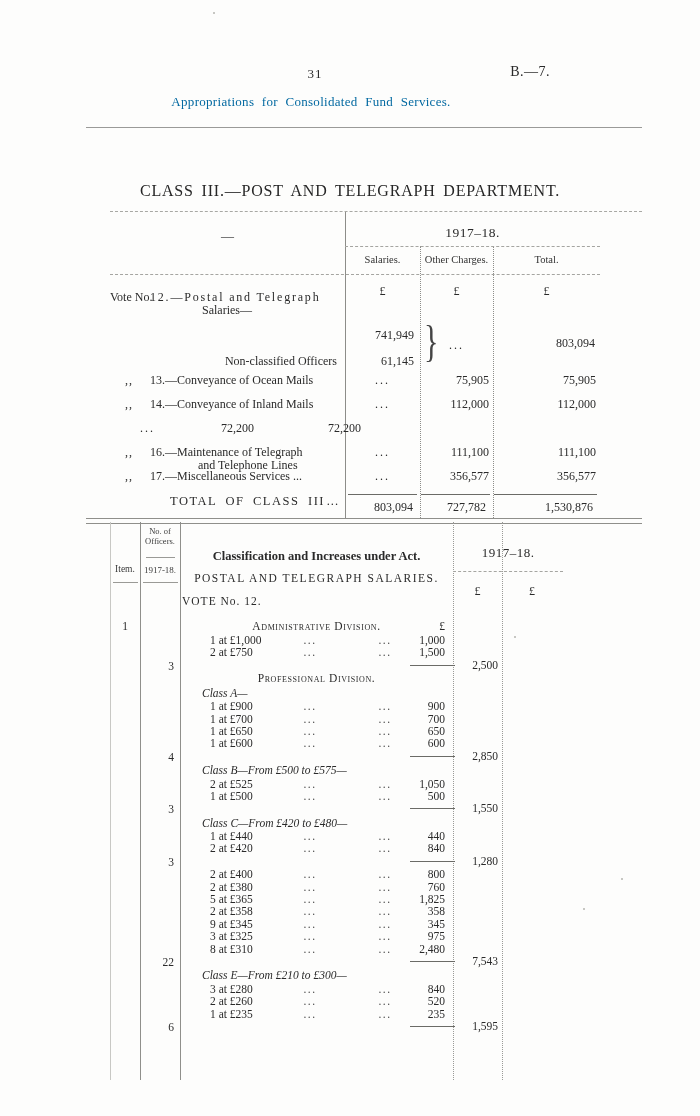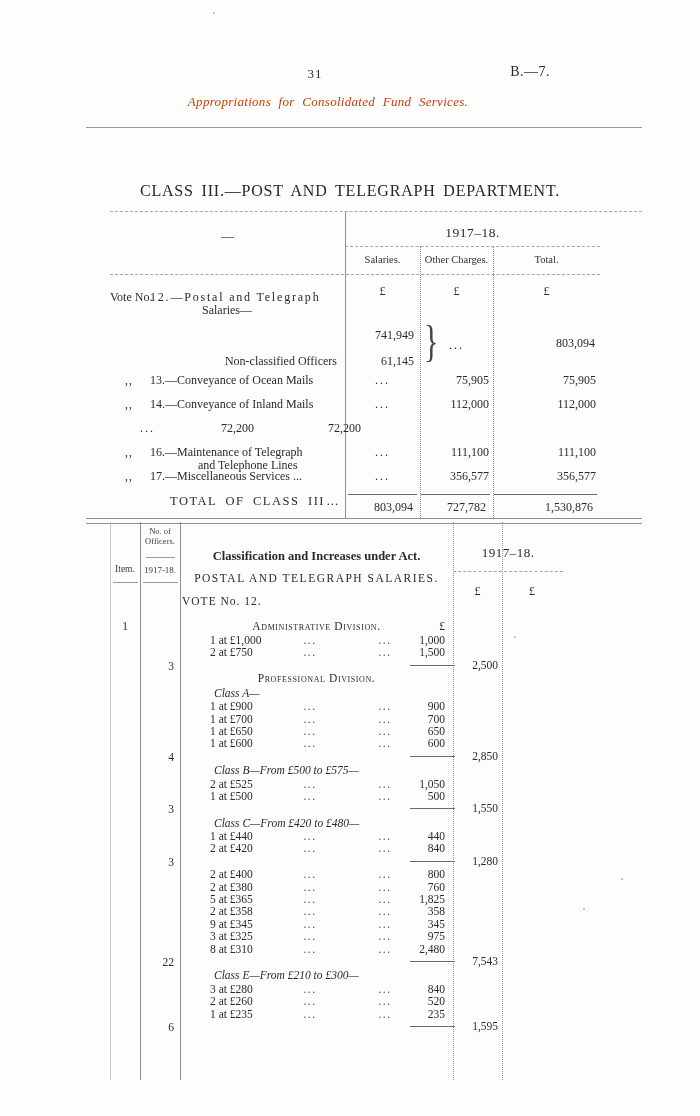--- a/index.html
+++ b/index.html
@@ -4,22 +4,22 @@
 <style>
   html,body{margin:0;padding:0;background:#f2f1ee;}
   .page{position:relative;width:700px;height:1116px;background:#fdfdfc;overflow:hidden;
         font-family:"Liberation Serif","DejaVu Serif",serif;color:#2a2a2a;}
   .abs{position:absolute;}
   .ctr{text-align:center;}
 
   
   .pageno{left:300px;top:66px;width:30px;font-size:13px;letter-spacing:1px;}
   .docref{left:470px;top:64px;width:80px;font-size:14px;text-align:right;letter-spacing:.5px;}
-  .runhead{left:108px;top:94px;width:440px;font-size:13px;font-style:italic;
-           letter-spacing:.3px;word-spacing:4px;text-align:center;color:#c2410c;}
+  .runhead{left:91px;top:94px;width:440px;font-size:13px;
+           letter-spacing:.3px;word-spacing:4px;text-align:center;color:#0369a1;}
   .rule-top{left:86px;top:127px;width:556px;border-top:1px solid #9a9a98;}
   .classhead{left:5px;top:182px;width:690px;font-size:16px;letter-spacing:.8px;
              word-spacing:3px;text-align:center;color:#262626;}
   .t1toprule{left:110px;top:211px;width:532px;border-top:1px dashed #a8a8a4;}
 
   
   .t1{left:110px;top:212px;width:490px;height:306px;font-size:12px;}
   .t1 .vl{position:absolute;border-left:1px solid #8d8d89;width:0;}
   .vl1{left:235px;top:0;height:306px;}
   .vl2{left:310px;top:34px;height:272px;border-left-style:dotted!important;}
@@ -97,21 +97,21 @@
   .t2h-sub{left:70px;top:50px;width:273px;font-size:11.5px;letter-spacing:1.5px;text-align:center;}
   .t2h-vote{left:72px;top:73px;width:200px;font-size:11.5px;letter-spacing:1px;}
   .t2h-year{left:343px;top:23px;width:110px;font-size:13px;text-align:center;letter-spacing:.5px;}
   .t2h-yearrule{left:343px;top:49px;width:110px;border-top:1px dashed #a5a5a1;}
   .t2h-cur1{left:343px;top:62px;width:49px;text-align:center;font-size:12px;}
   .t2h-cur2{left:392px;top:62px;width:60px;text-align:center;font-size:12px;}
 
   .t2lines{position:absolute;left:0;top:98px;width:470px;}
   .t2line{position:relative;}
   .t2line.ent{height:12.4px;}
-  .t2line.cls{height:13.4px;padding-top:1px;box-sizing:content-box;margin-left:12px;}
+  .t2line.cls{height:13.4px;padding-top:1px;box-sizing:content-box;}
   .t2line.sec{height:13.8px;}
   .t2line.sum{height:13.4px;}
   .t2line span{position:absolute;white-space:nowrap;}
   .it{left:0;width:30px;text-align:center;}
   .sec-t{left:70px;width:273px;text-align:center;font-variant:small-caps;letter-spacing:.6px;}
   .pnd{left:300px;width:35px;text-align:right;}
   .cls-t{left:92px;font-style:italic;}
   .nm{left:100px;}
   .d1{left:178px;width:44px;text-align:center;letter-spacing:1.5px;color:#4a4a4a;}
   .d2{left:253px;width:44px;text-align:center;letter-spacing:1.5px;color:#4a4a4a;}

